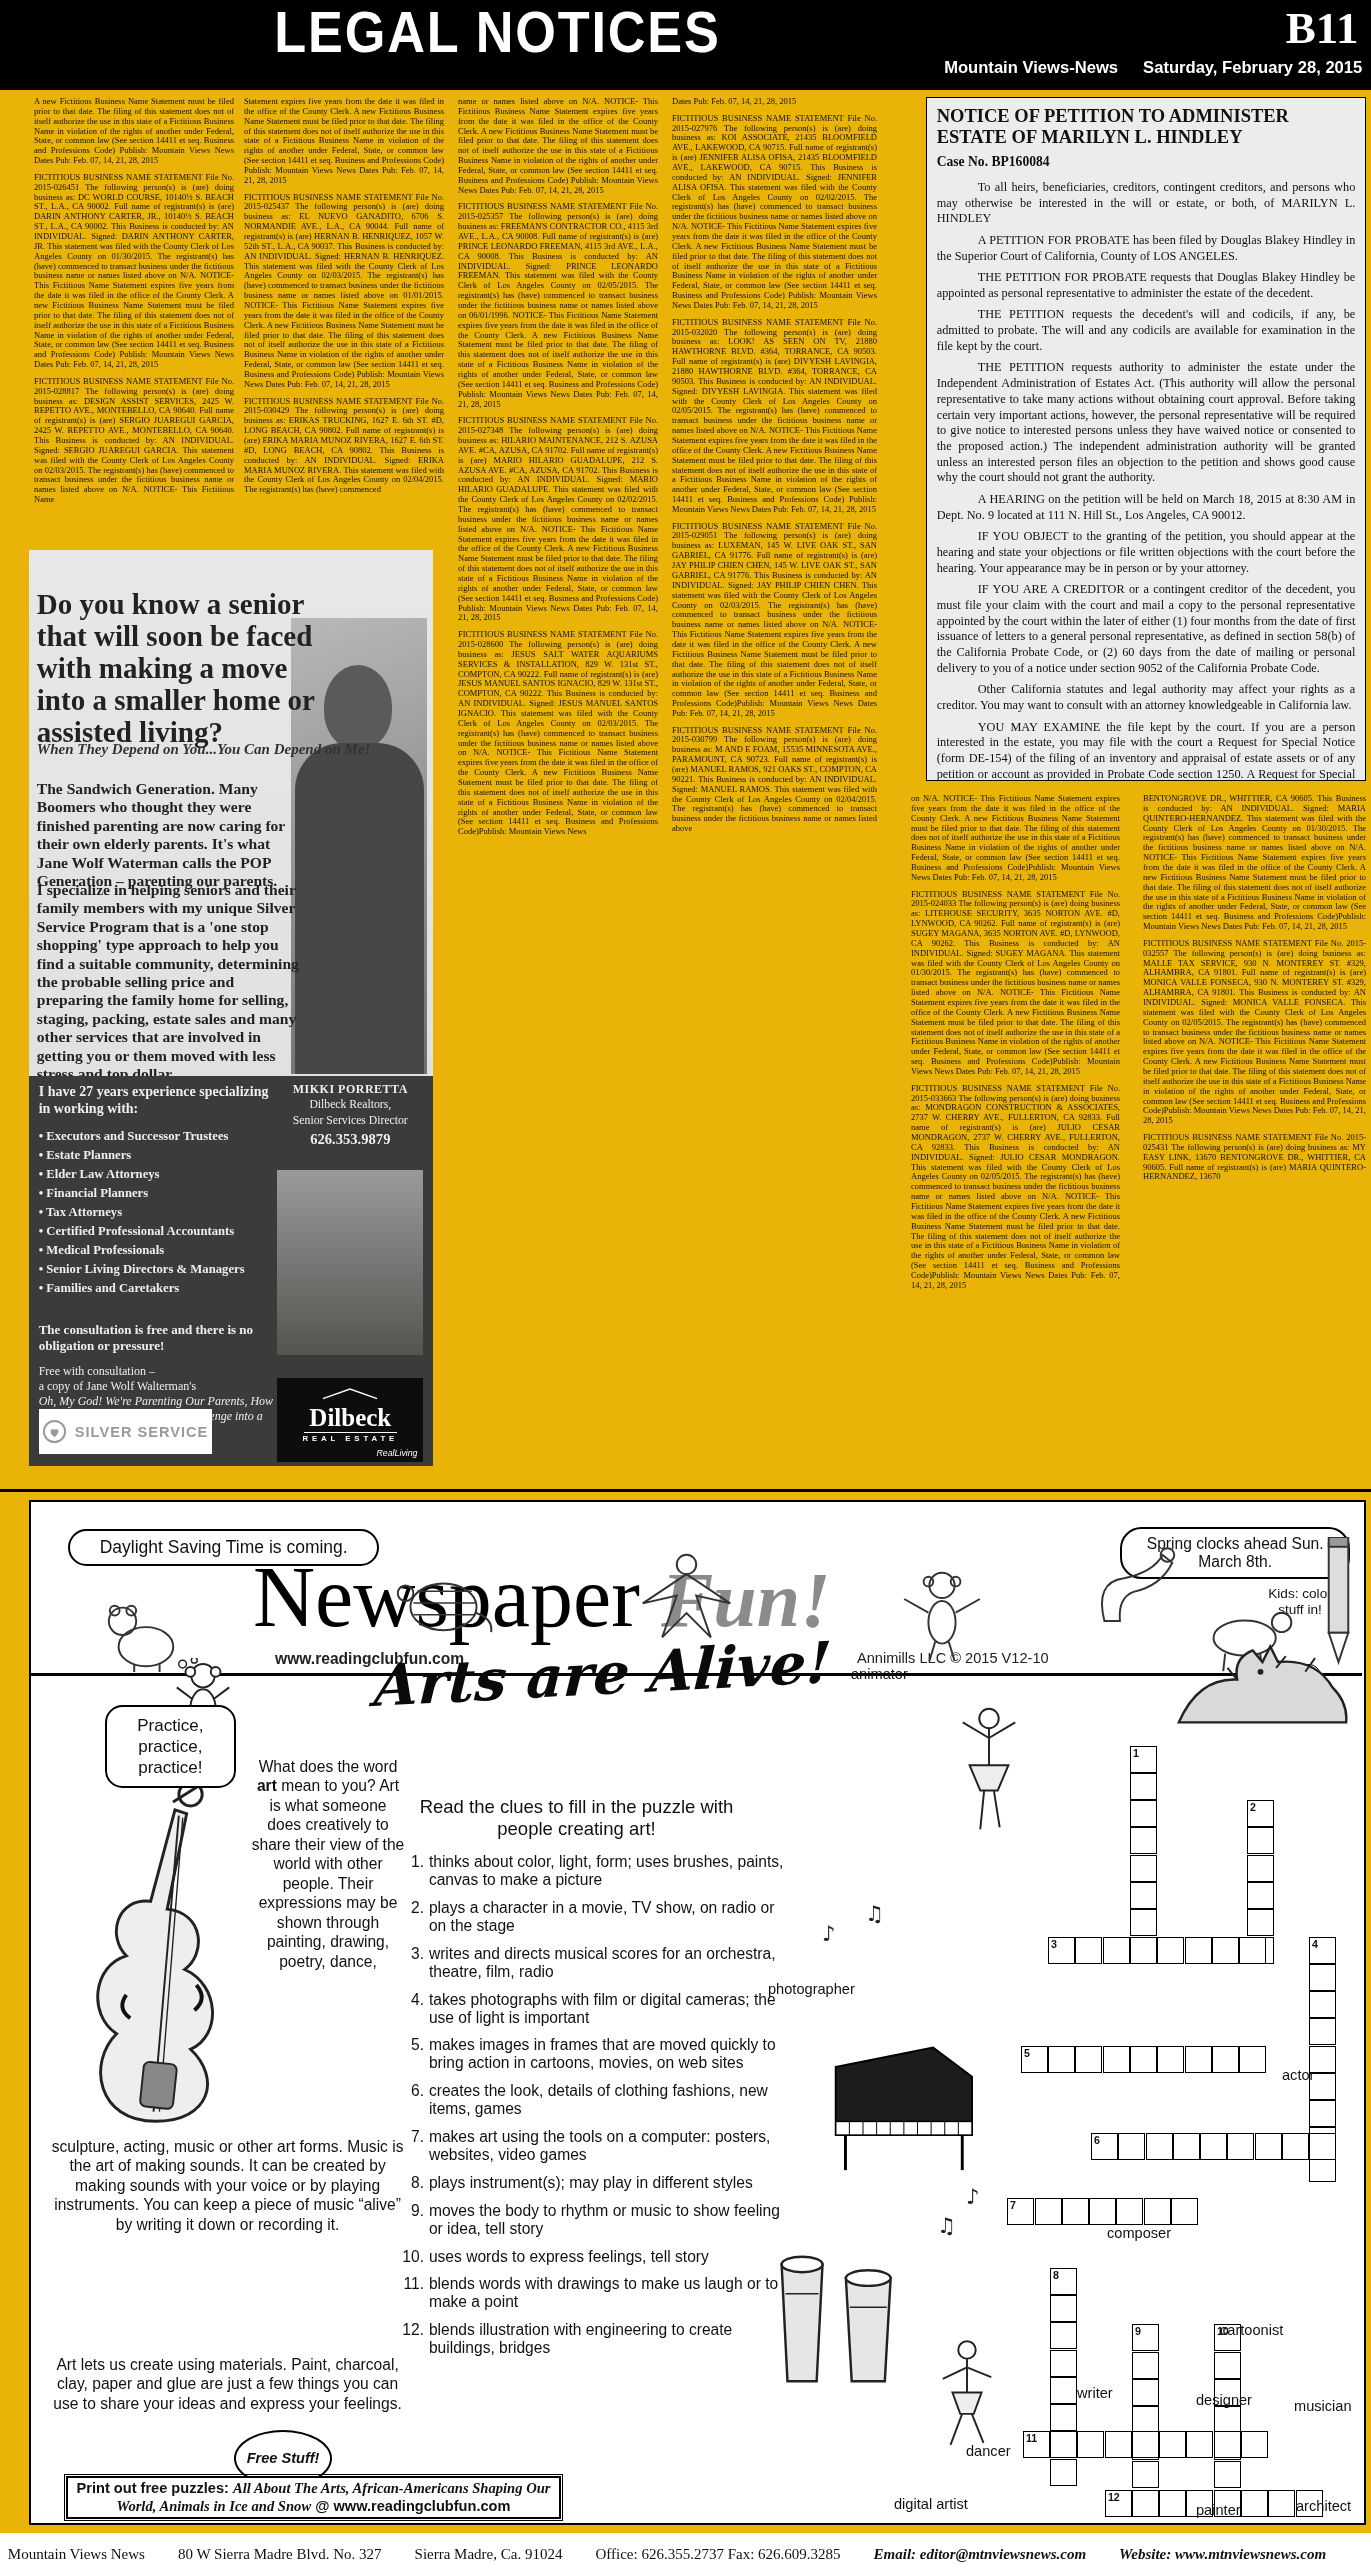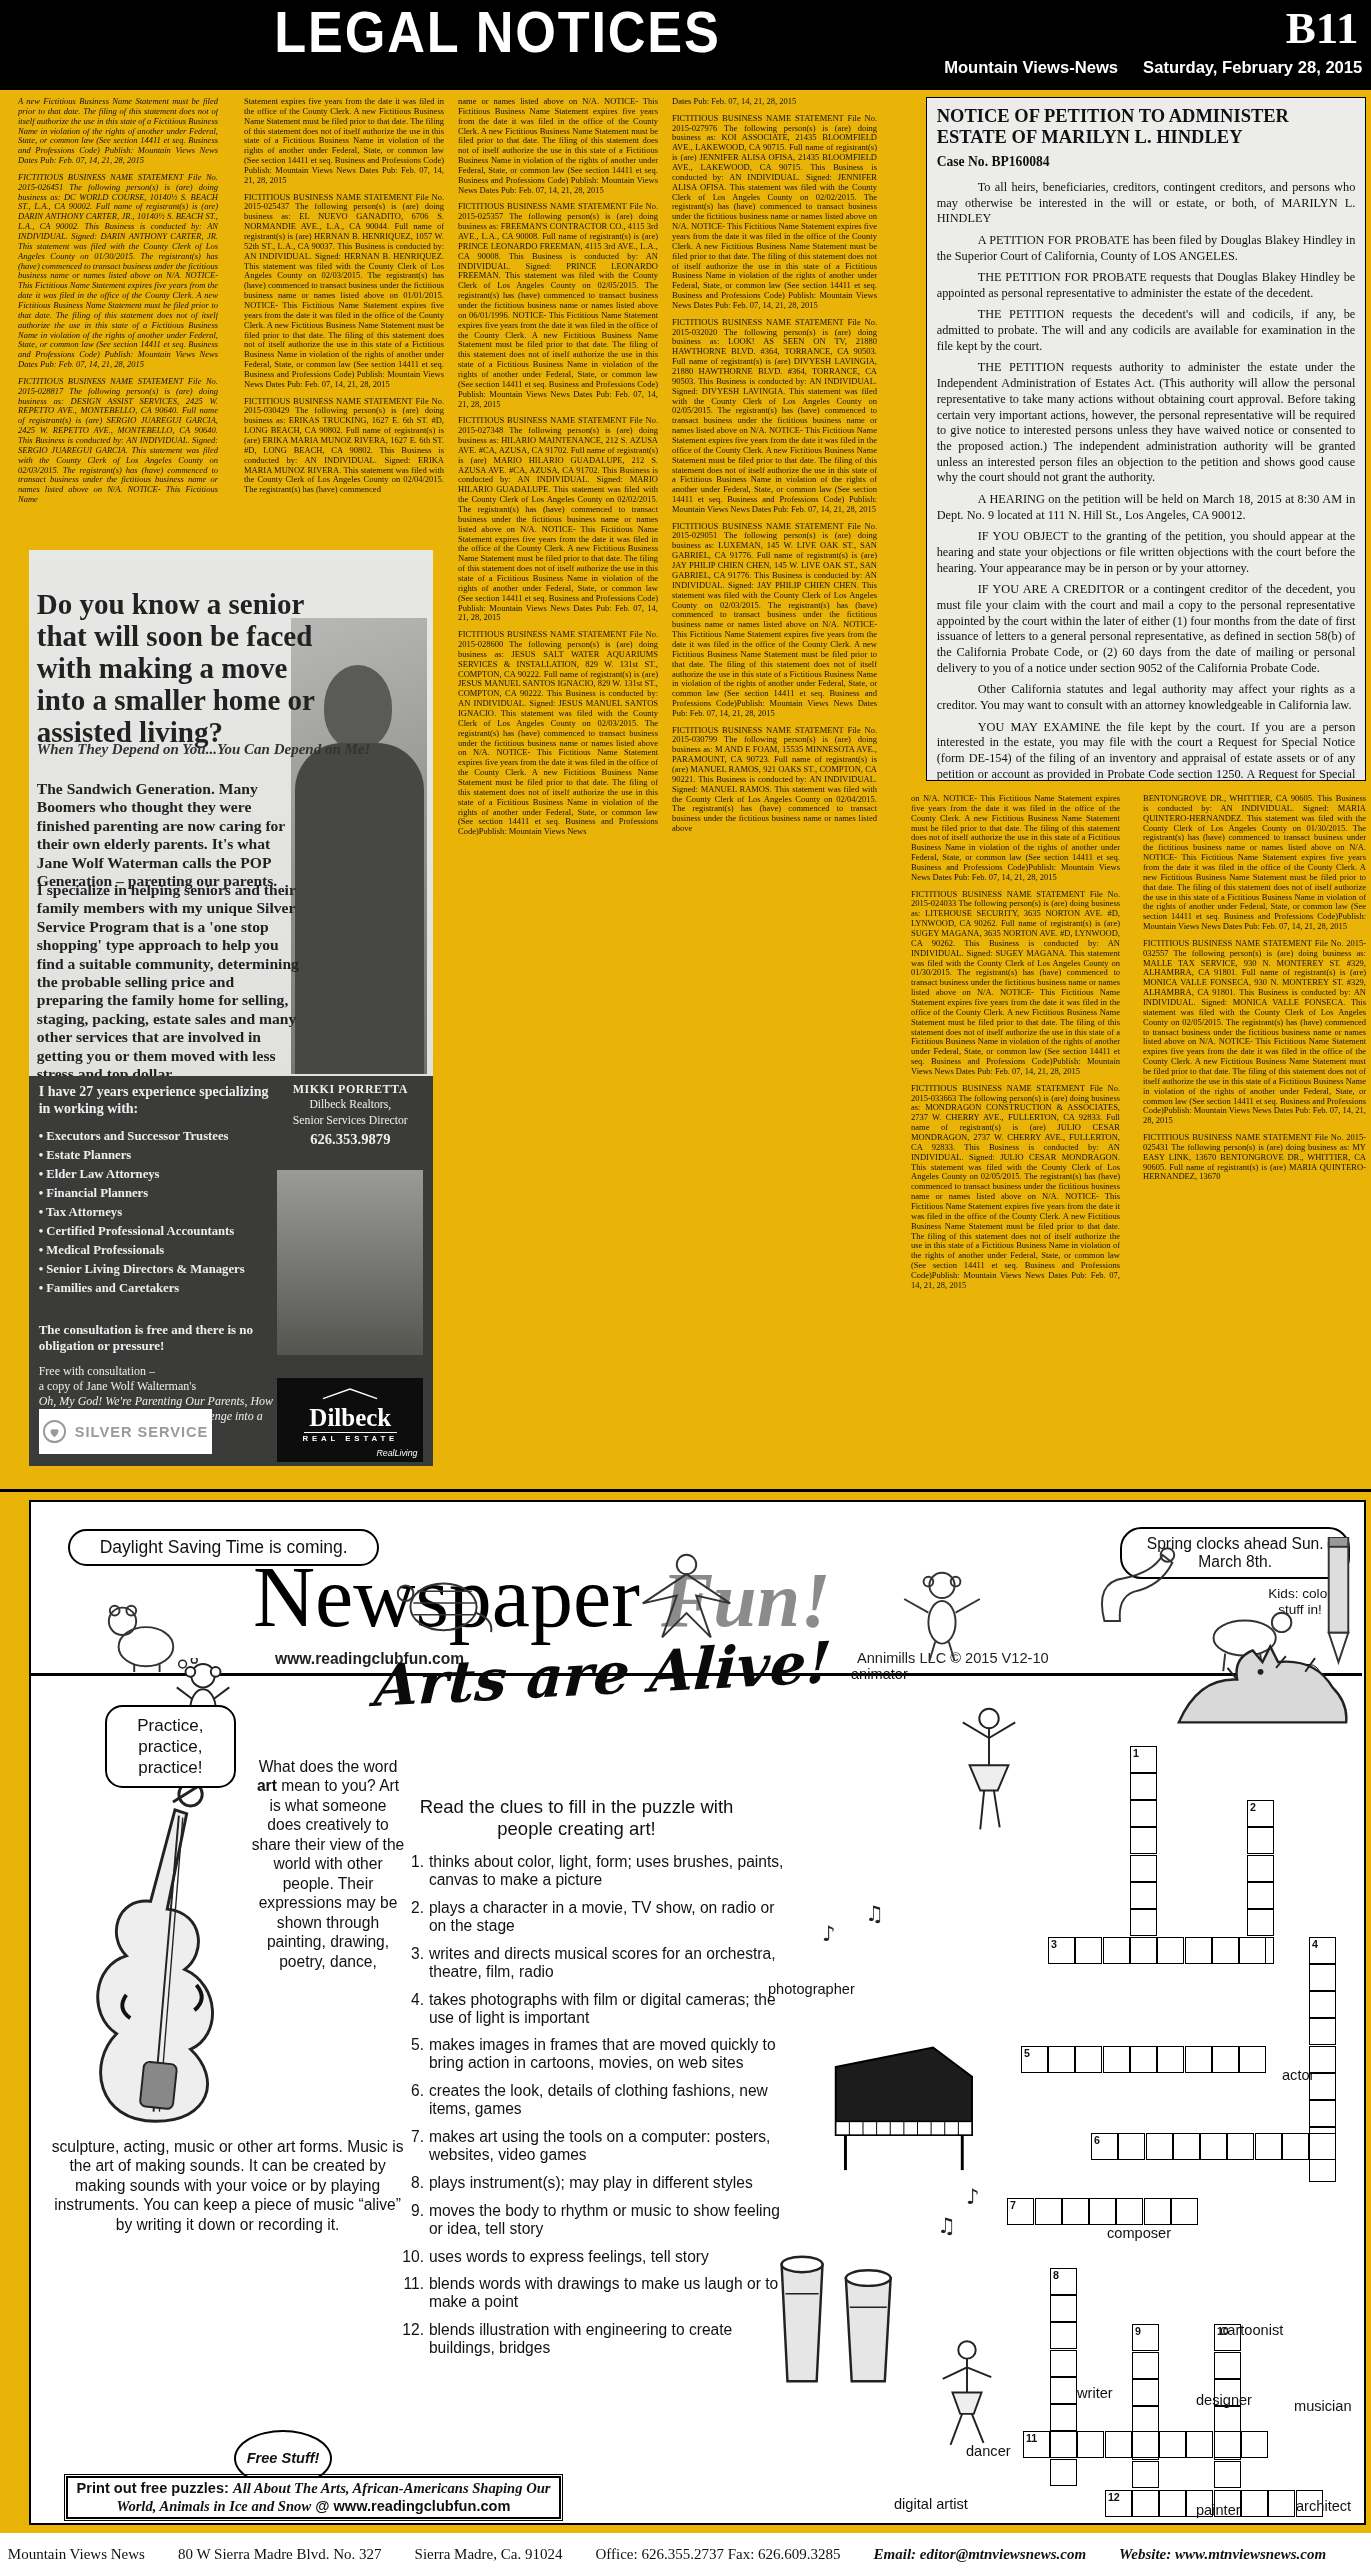--- a/index.html
+++ b/index.html
@@ -107,21 +107,21 @@
 <div id="page">
 
   <div class="abs" id="masthead">
     <div class="abs" id="mast-title">LEGAL NOTICES</div>
     <div class="abs" id="mast-page">B11</div>
     <div class="abs" id="mast-date">
       <span>Mountain Views-News</span><span>Saturday, February 28, 2015</span>
     </div>
   </div>
 
-  <div class="abs legal-col" style="left:18px;width:200px;height:446px;font-style:italic;">
+  <div class="abs legal-col" style="left:34px;width:200px;height:446px;">
       <p>A new Fictitious Business Name Statement must be filed prior to that date. The filing of this statement does not of itself authorize the use in this state of a Fictitious Business Name in violation of the rights of another under Federal, State, or common law (See section 14411 et seq. Business and Professions Code) Publish: Mountain Views News Dates Pub: Feb. 07, 14, 21, 28, 2015</p>
       <p>FICTITIOUS BUSINESS NAME STATEMENT File No. 2015-026451 The following person(s) is (are) doing business as: DC WORLD COURSE, 10140½ S. BEACH ST., L.A., CA 90002. Full name of registrant(s) is (are) DARIN ANTHONY CARTER, JR., 10140½ S. BEACH ST., L.A., CA 90002. This Business is conducted by: AN INDIVIDUAL. Signed: DARIN ANTHONY CARTER, JR. This statement was filed with the County Clerk of Los Angeles County on 01/30/2015. The registrant(s) has (have) commenced to transact business under the fictitious business name or names listed above on N/A. NOTICE- This Fictitious Name Statement expires five years from the date it was filed in the office of the County Clerk. A new Fictitious Business Name Statement must be filed prior to that date. The filing of this statement does not of itself authorize the use in this state of a Fictitious Business Name in violation of the rights of another under Federal, State, or common law (See section 14411 et seq. Business and Professions Code) Publish: Mountain Views News Dates Pub: Feb. 07, 14, 21, 28, 2015</p>
       <p>FICTITIOUS BUSINESS NAME STATEMENT File No. 2015-028817 The following person(s) is (are) doing business as: DESIGN ASSIST SERVICES, 2425 W. REPETTO AVE., MONTEBELLO, CA 90640. Full name of registrant(s) is (are) SERGIO JUAREGUI GARCIA, 2425 W. REPETTO AVE., MONTEBELLO, CA 90640. This Business is conducted by: AN INDIVIDUAL. Signed: SERGIO JUAREGUI GARCIA. This statement was filed with the County Clerk of Los Angeles County on 02/03/2015. The registrant(s) has (have) commenced to transact business under the fictitious business name or names listed above on N/A. NOTICE- This Fictitious Name</p>
     </div>
   <div class="abs legal-col" style="left:244px;width:200px;height:446px;">
       <p>Statement expires five years from the date it was filed in the office of the County Clerk. A new Fictitious Business Name Statement must be filed prior to that date. The filing of this statement does not of itself authorize the use in this state of a Fictitious Business Name in violation of the rights of another under Federal, State, or common law (See section 14411 et seq. Business and Professions Code) Publish: Mountain Views News Dates Pub: Feb. 07, 14, 21, 28, 2015</p>
       <p>FICTITIOUS BUSINESS NAME STATEMENT File No. 2015-025437 The following person(s) is (are) doing business as: EL NUEVO GANADITO, 6706 S. NORMANDIE AVE., L.A., CA 90044. Full name of registrant(s) is (are) HERNAN B. HENRIQUEZ, 1057 W. 52th ST., L.A., CA 90037. This Business is conducted by: AN INDIVIDUAL. Signed: HERNAN B. HENRIQUEZ. This statement was filed with the County Clerk of Los Angeles County on 02/03/2015. The registrant(s) has (have) commenced to transact business under the fictitious business name or names listed above on 01/01/2015. NOTICE- This Fictitious Name Statement expires five years from the date it was filed in the office of the County Clerk. A new Fictitious Business Name Statement must be filed prior to that date. The filing of this statement does not of itself authorize the use in this state of a Fictitious Business Name in violation of the rights of another under Federal, State, or common law (See section 14411 et seq. Business and Professions Code) Publish: Mountain Views News Dates Pub: Feb. 07, 14, 21, 28, 2015</p>
       <p>FICTITIOUS BUSINESS NAME STATEMENT File No. 2015-030429 The following person(s) is (are) doing business as: ERIKAS TRUCKING, 1627 E. 6th ST. #D, LONG BEACH, CA 90802. Full name of registrant(s) is (are) ERIKA MARIA MUNOZ RIVERA, 1627 E. 6th ST. #D, LONG BEACH, CA 90802. This Business is conducted by: AN INDIVIDUAL. Signed: ERIKA MARIA MUNOZ RIVERA. This statement was filed with the County Clerk of Los Angeles County on 02/04/2015. The registrant(s) has (have) commenced</p>
     </div>
   <div class="abs legal-col" style="left:458px;width:200px;height:1376px;">
@@ -294,20 +294,21 @@
         <circle cx="48" cy="14" r="5" fill="#fff" stroke="#222" stroke-width="2"></circle>
         <ellipse cx="35" cy="52" rx="13" ry="20" fill="#fff" stroke="#222" stroke-width="2"></ellipse>
         <line x1="24" y1="42" x2="8" y2="30" stroke="#222" stroke-width="2"></line>
         <line x1="46" y1="42" x2="62" y2="30" stroke="#222" stroke-width="2"></line>
         <circle cx="14" cy="6" r="4" fill="none" stroke="#222" stroke-width="1.5"></circle>
         <circle cx="26" cy="2" r="3" fill="none" stroke="#222" stroke-width="1.5"></circle>
       </svg>
     <div class="abs" id="practice-bub">Practice, practice, practice!</div>
     <div class="abs mid-para" style="top:635px;">sculpture, acting, music or other art forms. Music is the art of making sounds. It can be created by making sounds with your voice or by playing instruments. You can keep a piece of music “alive” by writing it down or recording it.</div>
     <div class="abs" id="intro-para"><span>What does the word </span><b>art</b><span> mean to you? Art is what someone does creatively to share their view of the world with other people. Their expressions may be shown through painting, drawing, poetry, dance,</span></div>
+    <div class="abs mid-para" style="top:853px;">Art lets us create using materials. Paint, charcoal, clay, paper and glue are just a few things you can use to share your ideas and express your feelings.</div>
     <div class="abs" id="free-stuff">Free Stuff!</div>
     <div class="abs" id="print-box">
       <span><span class="bold">Print out free puzzles: </span><span class="it">All About The Arts, African-Americans Shaping Our World, Animals in Ice and Snow</span><span class="bold"> @ </span><span class="bold">www.readingclubfun.com</span></span>
     </div>
 
     <div class="abs" id="arts-title">Arts are Alive!</div>
     <div class="abs" id="clue-head">Read the clues to fill in the puzzle with people creating art!</div>
     <ol class="abs" id="clue-list">
         <li>
           <span class="cn">1.</span>

